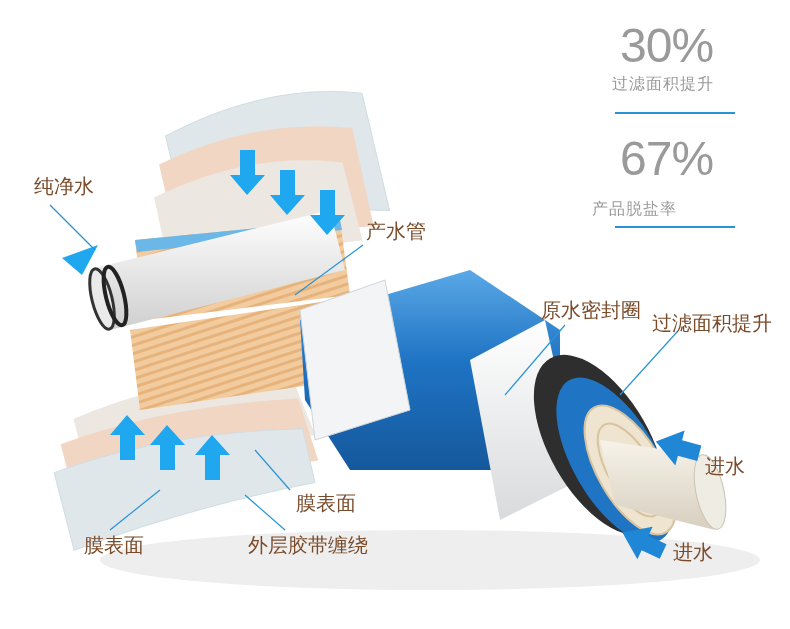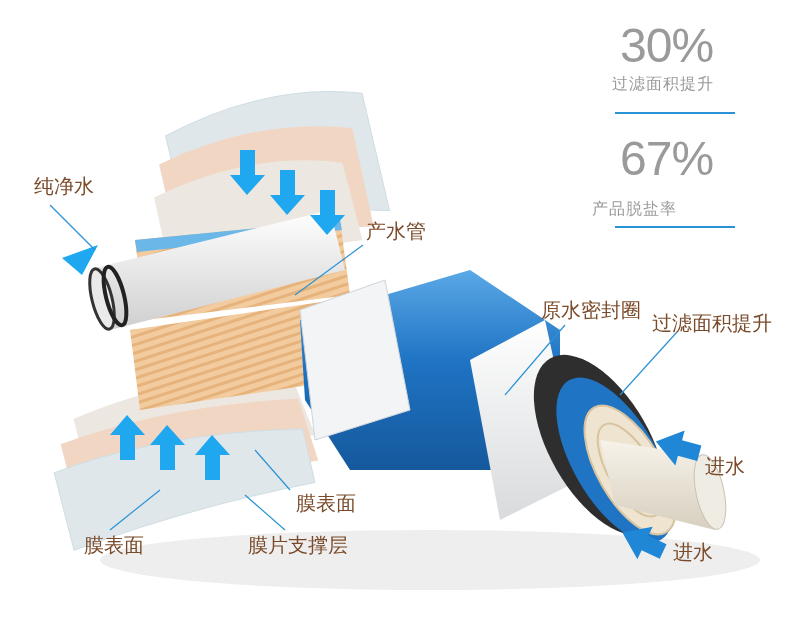--- a/index.html
+++ b/index.html
@@ -117,13 +117,13 @@
 <div class="stat-rule" style="left:615px;top:226px;width:120px;"></div>
 
 <div class="label" style="left:34px;top:176px;">纯净水</div>
 <div class="label" style="left:366px;top:221px;">产水管</div>
 <div class="label" style="left:541px;top:300px;">原水密封圈</div>
 <div class="label" style="left:652px;top:313px;">过滤面积提升</div>
 <div class="label" style="left:705px;top:456px;">进水</div>
 <div class="label" style="left:673px;top:542px;">进水</div>
 <div class="label" style="left:296px;top:493px;">膜表面</div>
 <div class="label" style="left:84px;top:535px;">膜表面</div>
-<div class="label" style="left:248px;top:535px;">膜片支撑层</div>
+<div class="label" style="left:248px;top:535px;">外层胶带缠绕</div>
 
 </body></html>

